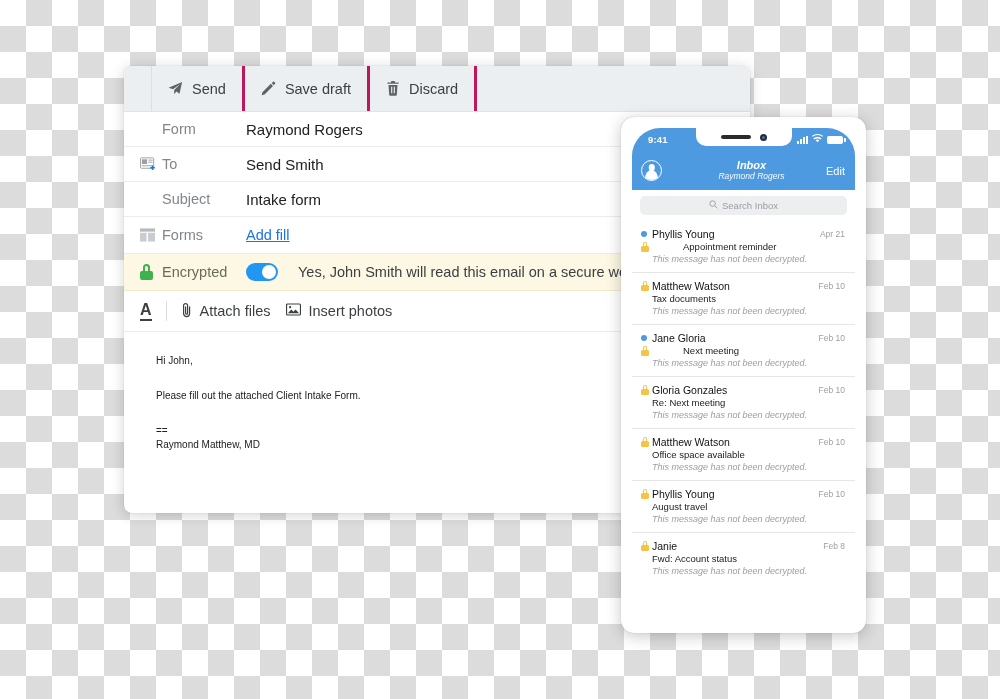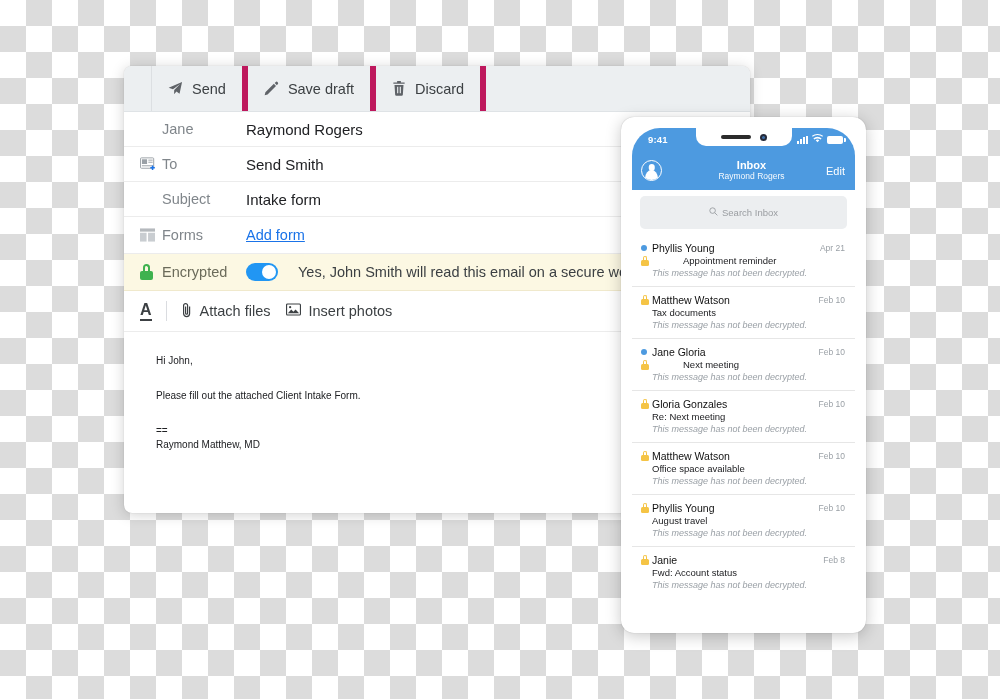--- a/index.html
+++ b/index.html
@@ -36,21 +36,21 @@
     height: 45px;
     background: #eceff1;
     border-bottom: 1px solid #dfe3e6;
     display: flex;
     align-items: stretch;
   }
   .tb-spacer { width: 27px; border-right: 1px solid #dcdfe2; }
   .tb-btn {
     display: flex; align-items: center; gap: 9px;
     padding: 0 16px;
-    border-right: 6px solid #be185d;
+    border-right: 3px solid #be185d;
     font-size: 14.5px;
     color: #3c4043;
     cursor: pointer;
     user-select: none;
   }
   .tb-tail { flex: 1; }
   .tb-ico { display: inline-flex; align-items: center; color: #5f6368; }
 
   
   .row {
@@ -247,30 +247,31 @@
   }
   .nav-avatar span::before{
     content:""; position:absolute; left:50%; top:-6px; transform:translateX(-50%);
     width:6.5px; height:6.5px; border-radius:50%; background:#ffffff;
   }
   .nav-center {
     position: absolute; left: 16px; right: 0;
     text-align: center;
     line-height: 1.05;
     pointer-events: none;
+    font-style: italic;
   }
   .nav-title { font-size: 11px; font-weight: bold; }
   .nav-sub { font-size: 8.5px; opacity: .95; }
   .nav-edit { margin-left: auto; margin-right: 10px; font-size: 11px; cursor: pointer; }
 
   .search-wrap { background:#ffffff; padding: 6px 8px 6px 8px; }
   .search-box {
     background: #eceef0;
     border-radius: 5px;
-    height: 33px;
+    height: 19px;
     display: flex; align-items: center; justify-content: center;
     gap: 4px;
     color: #9a9da1;
     font-size: 9.5px;
     cursor: text;
   }
 
   .mail-list { background: #ffffff; }
   .mail-item {
     padding: 7px 10px 8px 9px;
@@ -366,21 +367,21 @@
           </svg>
         </span>
         <span>Discard</span>
       </div>
 
       <div class="tb-tail"></div>
     </div>
 
     <div class="row row-from">
       <span class="row-ico"></span>
-      <span class="row-lbl">Jane</span>
+      <span class="row-lbl">Form</span>
       <span class="row-val">Raymond Rogers</span>
     </div>
 
     <div class="row row-to">
       <span class="row-ico">
         <svg width="17" height="14" viewBox="0 0 18 14">
           <rect x="0.5" y="0.5" width="14" height="11" rx="1" fill="none" stroke="#9aa0a6"></rect>
           <rect x="2" y="2" width="5.5" height="5" fill="#9aa0a6"></rect>
           <rect x="8.8" y="2.4" width="4.6" height="1" fill="#9aa0a6"></rect>
           <rect x="8.8" y="4.6" width="4.6" height="1" fill="#9aa0a6"></rect>
@@ -400,21 +401,21 @@
 
     <div class="row row-forms">
       <span class="row-ico">
         <svg width="15" height="14" viewBox="0 0 16 14">
           <rect x="0" y="0" width="16" height="3.4" fill="#b5b9bd"></rect>
           <rect x="0" y="4.6" width="7" height="9.4" fill="#c9cdd1"></rect>
           <rect x="8.6" y="4.6" width="7.4" height="9.4" fill="#c9cdd1"></rect>
         </svg>
       </span>
       <span class="row-lbl">Forms</span>
-      <span class="addform">Add form</span>
+      <span class="addform">Add fill</span>
     </div>
 
     <div class="row row-enc">
       <span class="row-ico">
         <span class="lock big green" style="position:relative;display:inline-block;">
           <span class="shackle"></span>
             <span class="body"></span>
         </span>
       </span>
       <span class="row-lbl">Encrypted</span>

